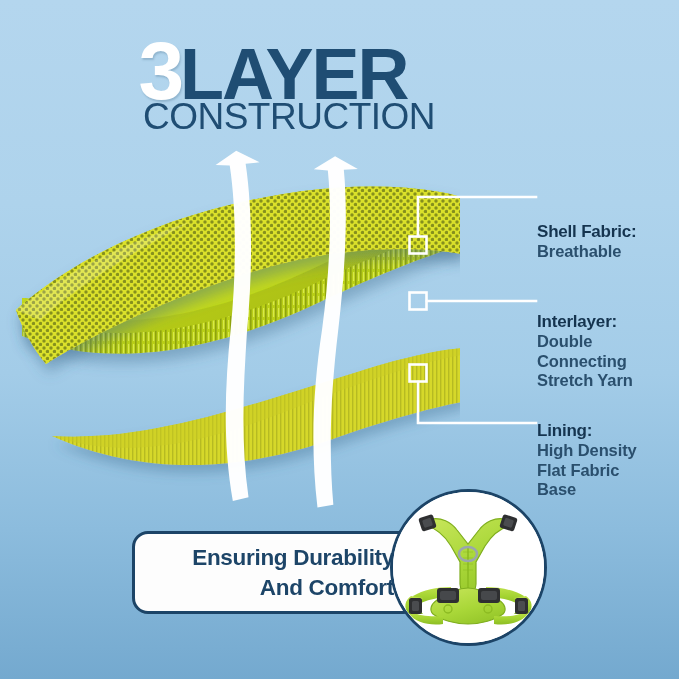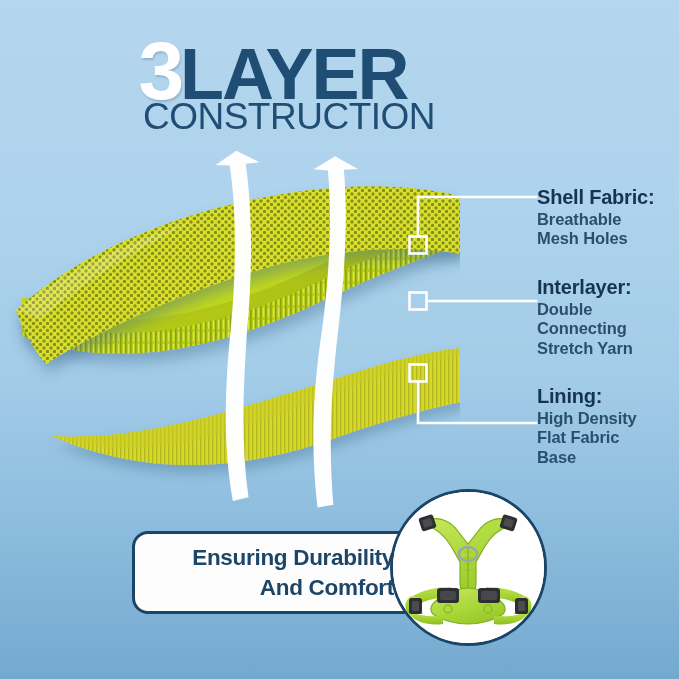--- a/index.html
+++ b/index.html
@@ -73,24 +73,25 @@
 
   
   .callout-text {
     position: absolute;
     color: #1d3f5e;
     line-height: 1.18;
     white-space: nowrap;
   }
   .callout-head {
     display: block;
-    font-size: 20px;
+    font-size: 17px;
     font-weight: bold;
     color: #15344f;
     letter-spacing: -0.2px;
+    margin-top: 36px;
   }
   .callout-line {
     display: block;
     font-size: 16.5px;
     font-weight: bold;
     color: #2a4f6d;
     letter-spacing: -0.1px;
   }
   .co1 { left: 537px; top: 186px; }
   .co2 { left: 537px; top: 276px; }
@@ -262,21 +263,20 @@
   <div class="leader" style="left:404px; top:362px;">
     <svg width="140" height="80" viewBox="0 0 140 80" xmlns="http://www.w3.org/2000/svg">
       <rect x="5.5" y="2.5" width="17" height="17" fill="none" stroke="#ffffff" stroke-width="2.6"></rect>
       <path d="M 14,20 L 14,61 L 132,61" fill="none" stroke="#ffffff" stroke-width="2.6" stroke-linecap="square" stroke-linejoin="miter"></path>
     </svg>
   </div>
 
   <div class="callout-text co1">
     <span class="callout-head">Shell Fabric:</span>
     <span class="callout-line">Breathable</span>
-    <span class="callout-line">Mesh Holes</span>
   </div>
 
   <div class="callout-text co2">
     <span class="callout-head">Interlayer:</span>
     <span class="callout-line">Double</span>
     <span class="callout-line">Connecting</span>
     <span class="callout-line">Stretch Yarn</span>
   </div>
 
   <div class="callout-text co3">

